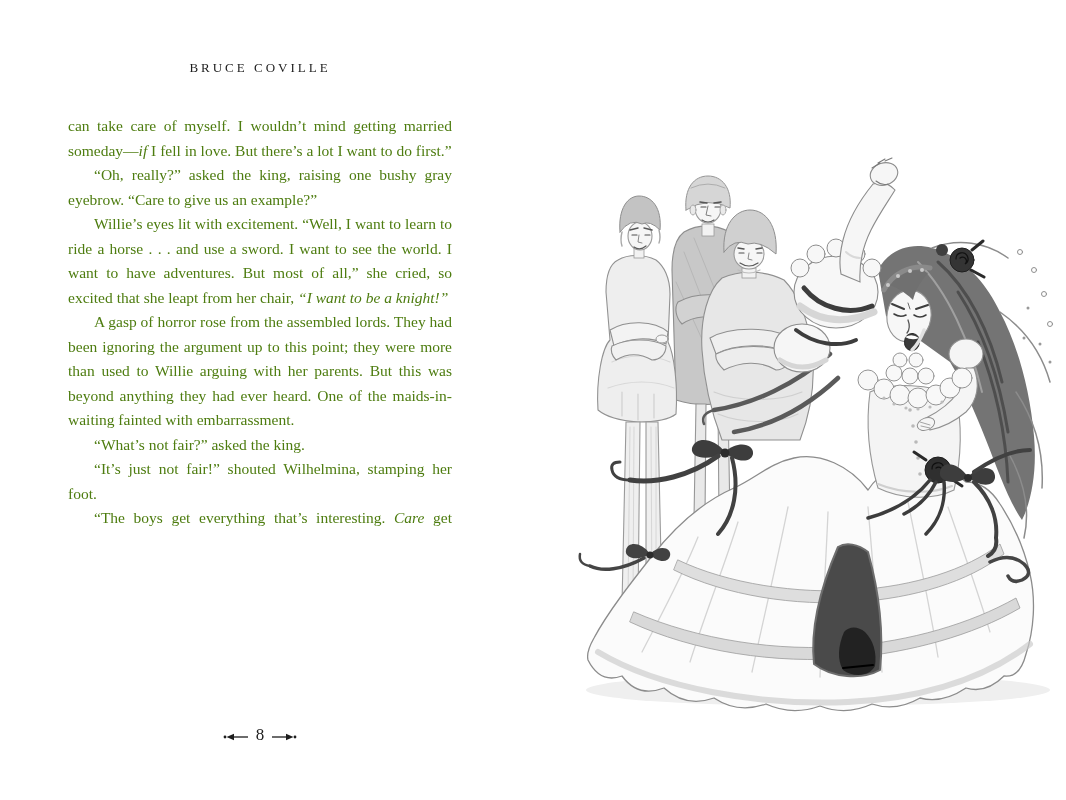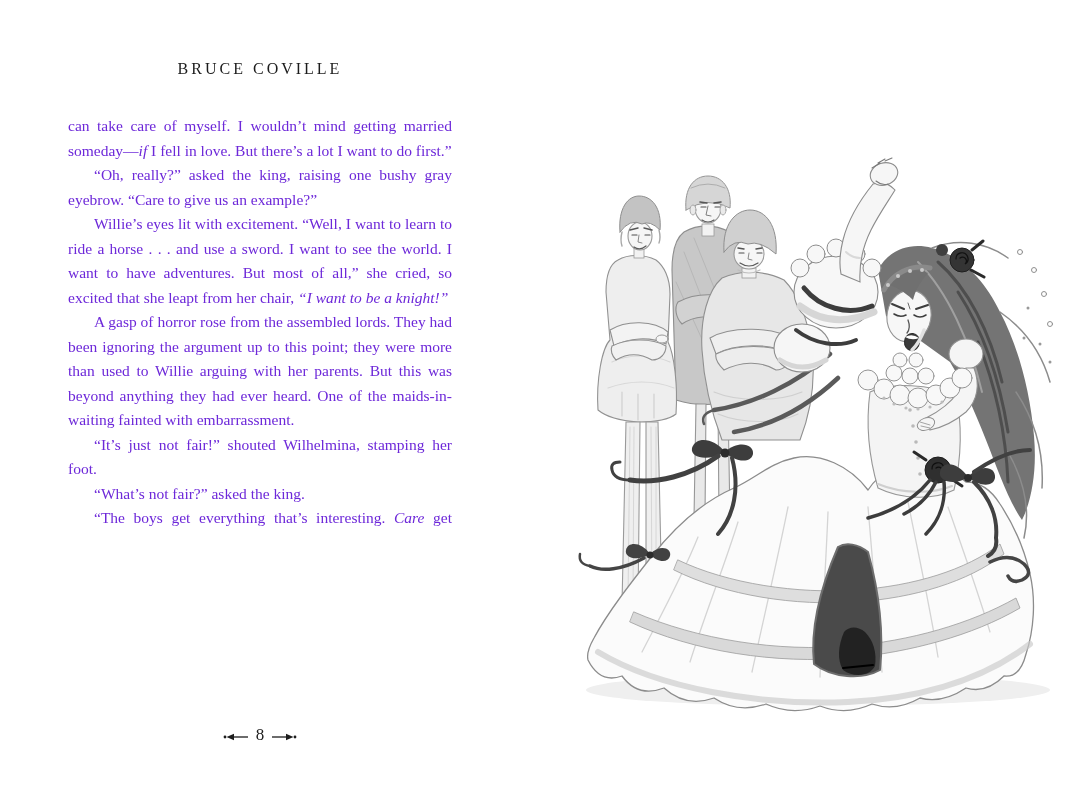--- a/index.html
+++ b/index.html
@@ -9,31 +9,31 @@
     overflow: hidden;
     font-family: "Liberation Serif", serif;
   }
   .spread { position: relative; width: 1066px; height: 800px; background: #ffffff; }
 
   
   .running-head {
     position: absolute;
     left: 68px; top: 60px; width: 384px;
     text-align: center;
-    font-size: 16px;
+    font-size: 13px;
     letter-spacing: 3px;
     color: #1c1c1c;
     font-weight: normal;
   }
   .text-column {
     position: absolute;
     left: 68px; top: 114px; width: 384px;
     font-size: 15.5px;
     line-height: 24.5px;
-    color: #6d28d9;
+    color: #4d7c0f;
     text-align: justify;
   }
   .text-column p { margin: 0; }
   .text-column p.indent { text-indent: 26px; }
   .text-column p.justify-last { text-align-last: justify; }
   .text-column em { font-style: italic; }
 
   .folio {
     position: absolute;
     left: 68px; top: 726px; width: 384px;
@@ -55,22 +55,22 @@
 
 <div class="spread">
 
   <div class="running-head">BRUCE COVILLE</div>
 
   <div class="text-column">
       <p class=""><span>can take care of myself. I wouldn’t mind getting married someday—</span><em>if</em><span> I fell in love. But there’s a lot I want to do first.”</span></p>
       <p class="indent"><span>“Oh, really?” asked the king, raising one bushy gray eyebrow. “Care to give us an example?”</span></p>
       <p class="indent"><span>Willie’s eyes lit with excitement. “Well, I want to learn to ride a horse . . . and use a sword. I want to see the world. I want to have adventures. But most of all,” she cried, so excited that she leapt from her chair, </span><em>“I want to be a knight!”</em></p>
       <p class="indent"><span>A gasp of horror rose from the assembled lords. They had been ignoring the argument up to this point; they were more than used to Willie arguing with her parents. But this was beyond anything they had ever heard. One of the maids-in-waiting fainted with embarrassment.</span></p>
+      <p class="indent"><span>“What’s not fair?” asked the king.</span></p>
       <p class="indent"><span>“It’s just not fair!” shouted Wilhelmina, stamping her foot.</span></p>
-      <p class="indent"><span>“What’s not fair?” asked the king.</span></p>
       <p class="indent justify-last"><span>“The boys get everything that’s interesting. </span><em>Care</em><span> get</span></p>
     </div>
 
   <div class="folio">
     <svg width="26" height="10" viewBox="0 0 26 10">
       <circle cx="2" cy="5" r="1.4" fill="#1d1d1d"></circle>
       <path d="M3.5,5 L11,1.8 L11,8.2 Z" fill="#1d1d1d"></path>
       <path d="M11,5 H25" stroke="#1d1d1d" stroke-width="1.3"></path>
     </svg><span class="num">8</span><svg width="26" height="10" viewBox="0 0 26 10">
       <path d="M1,5 H15" stroke="#1d1d1d" stroke-width="1.3"></path>

